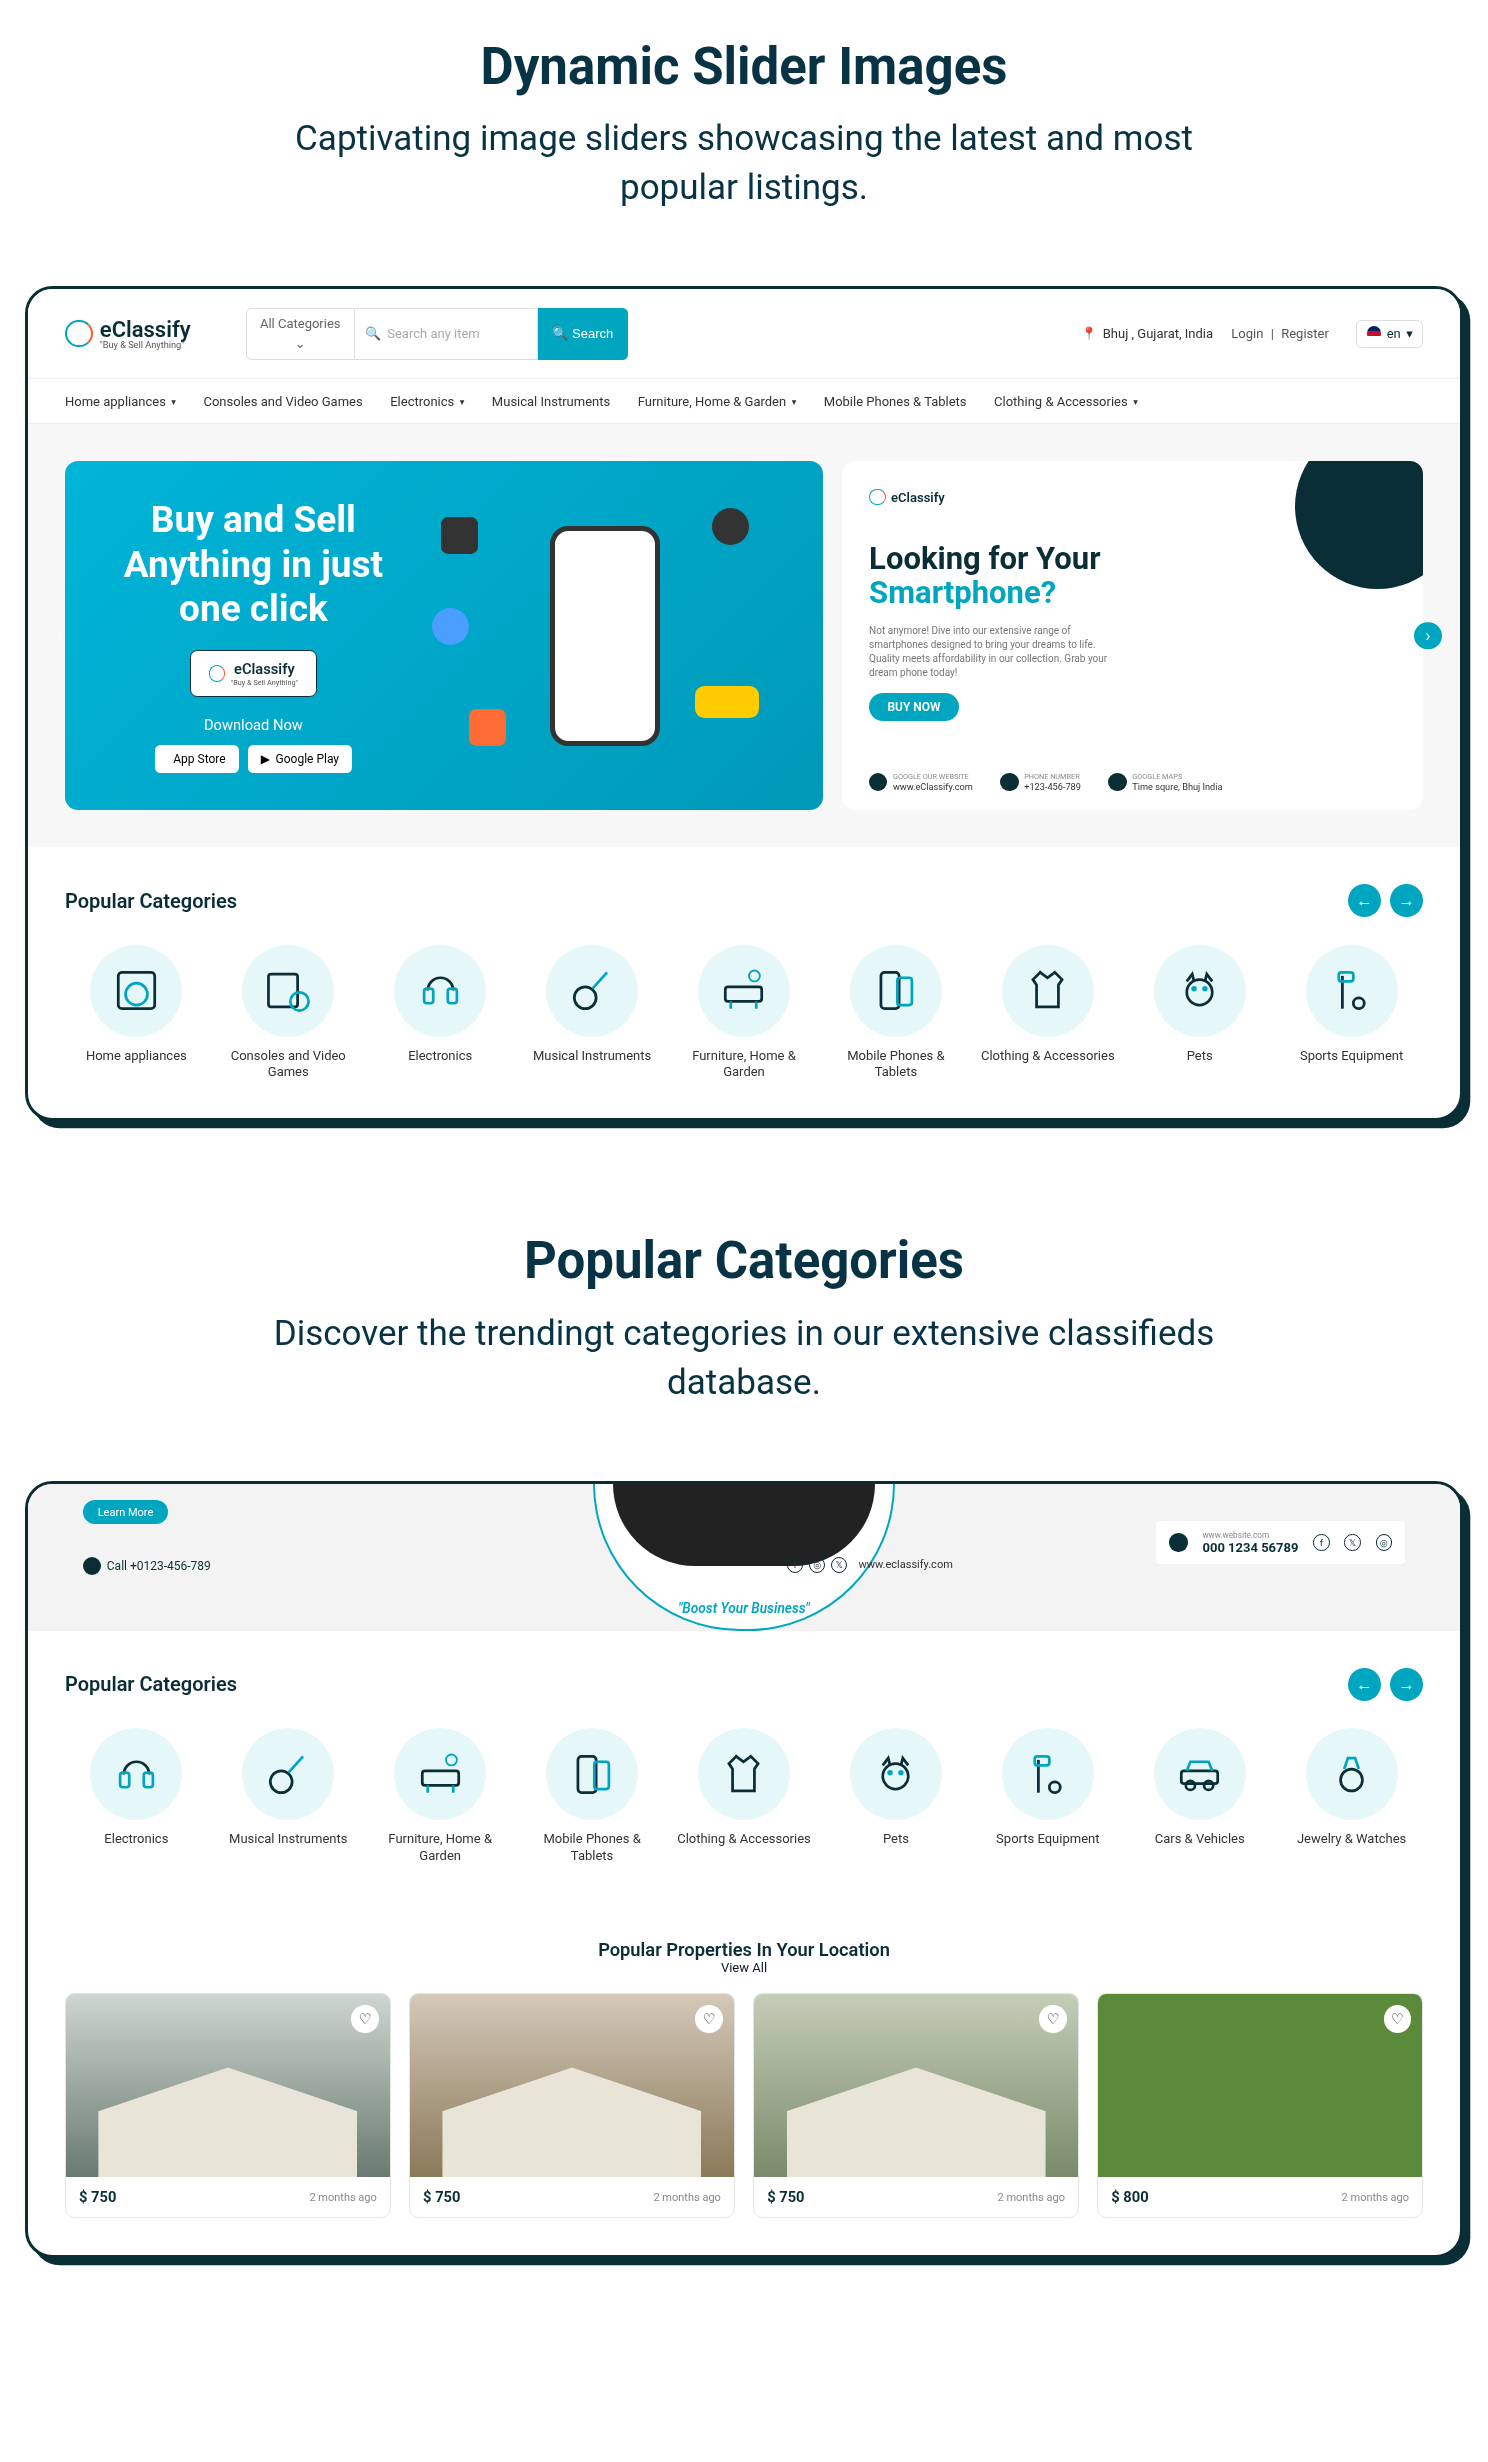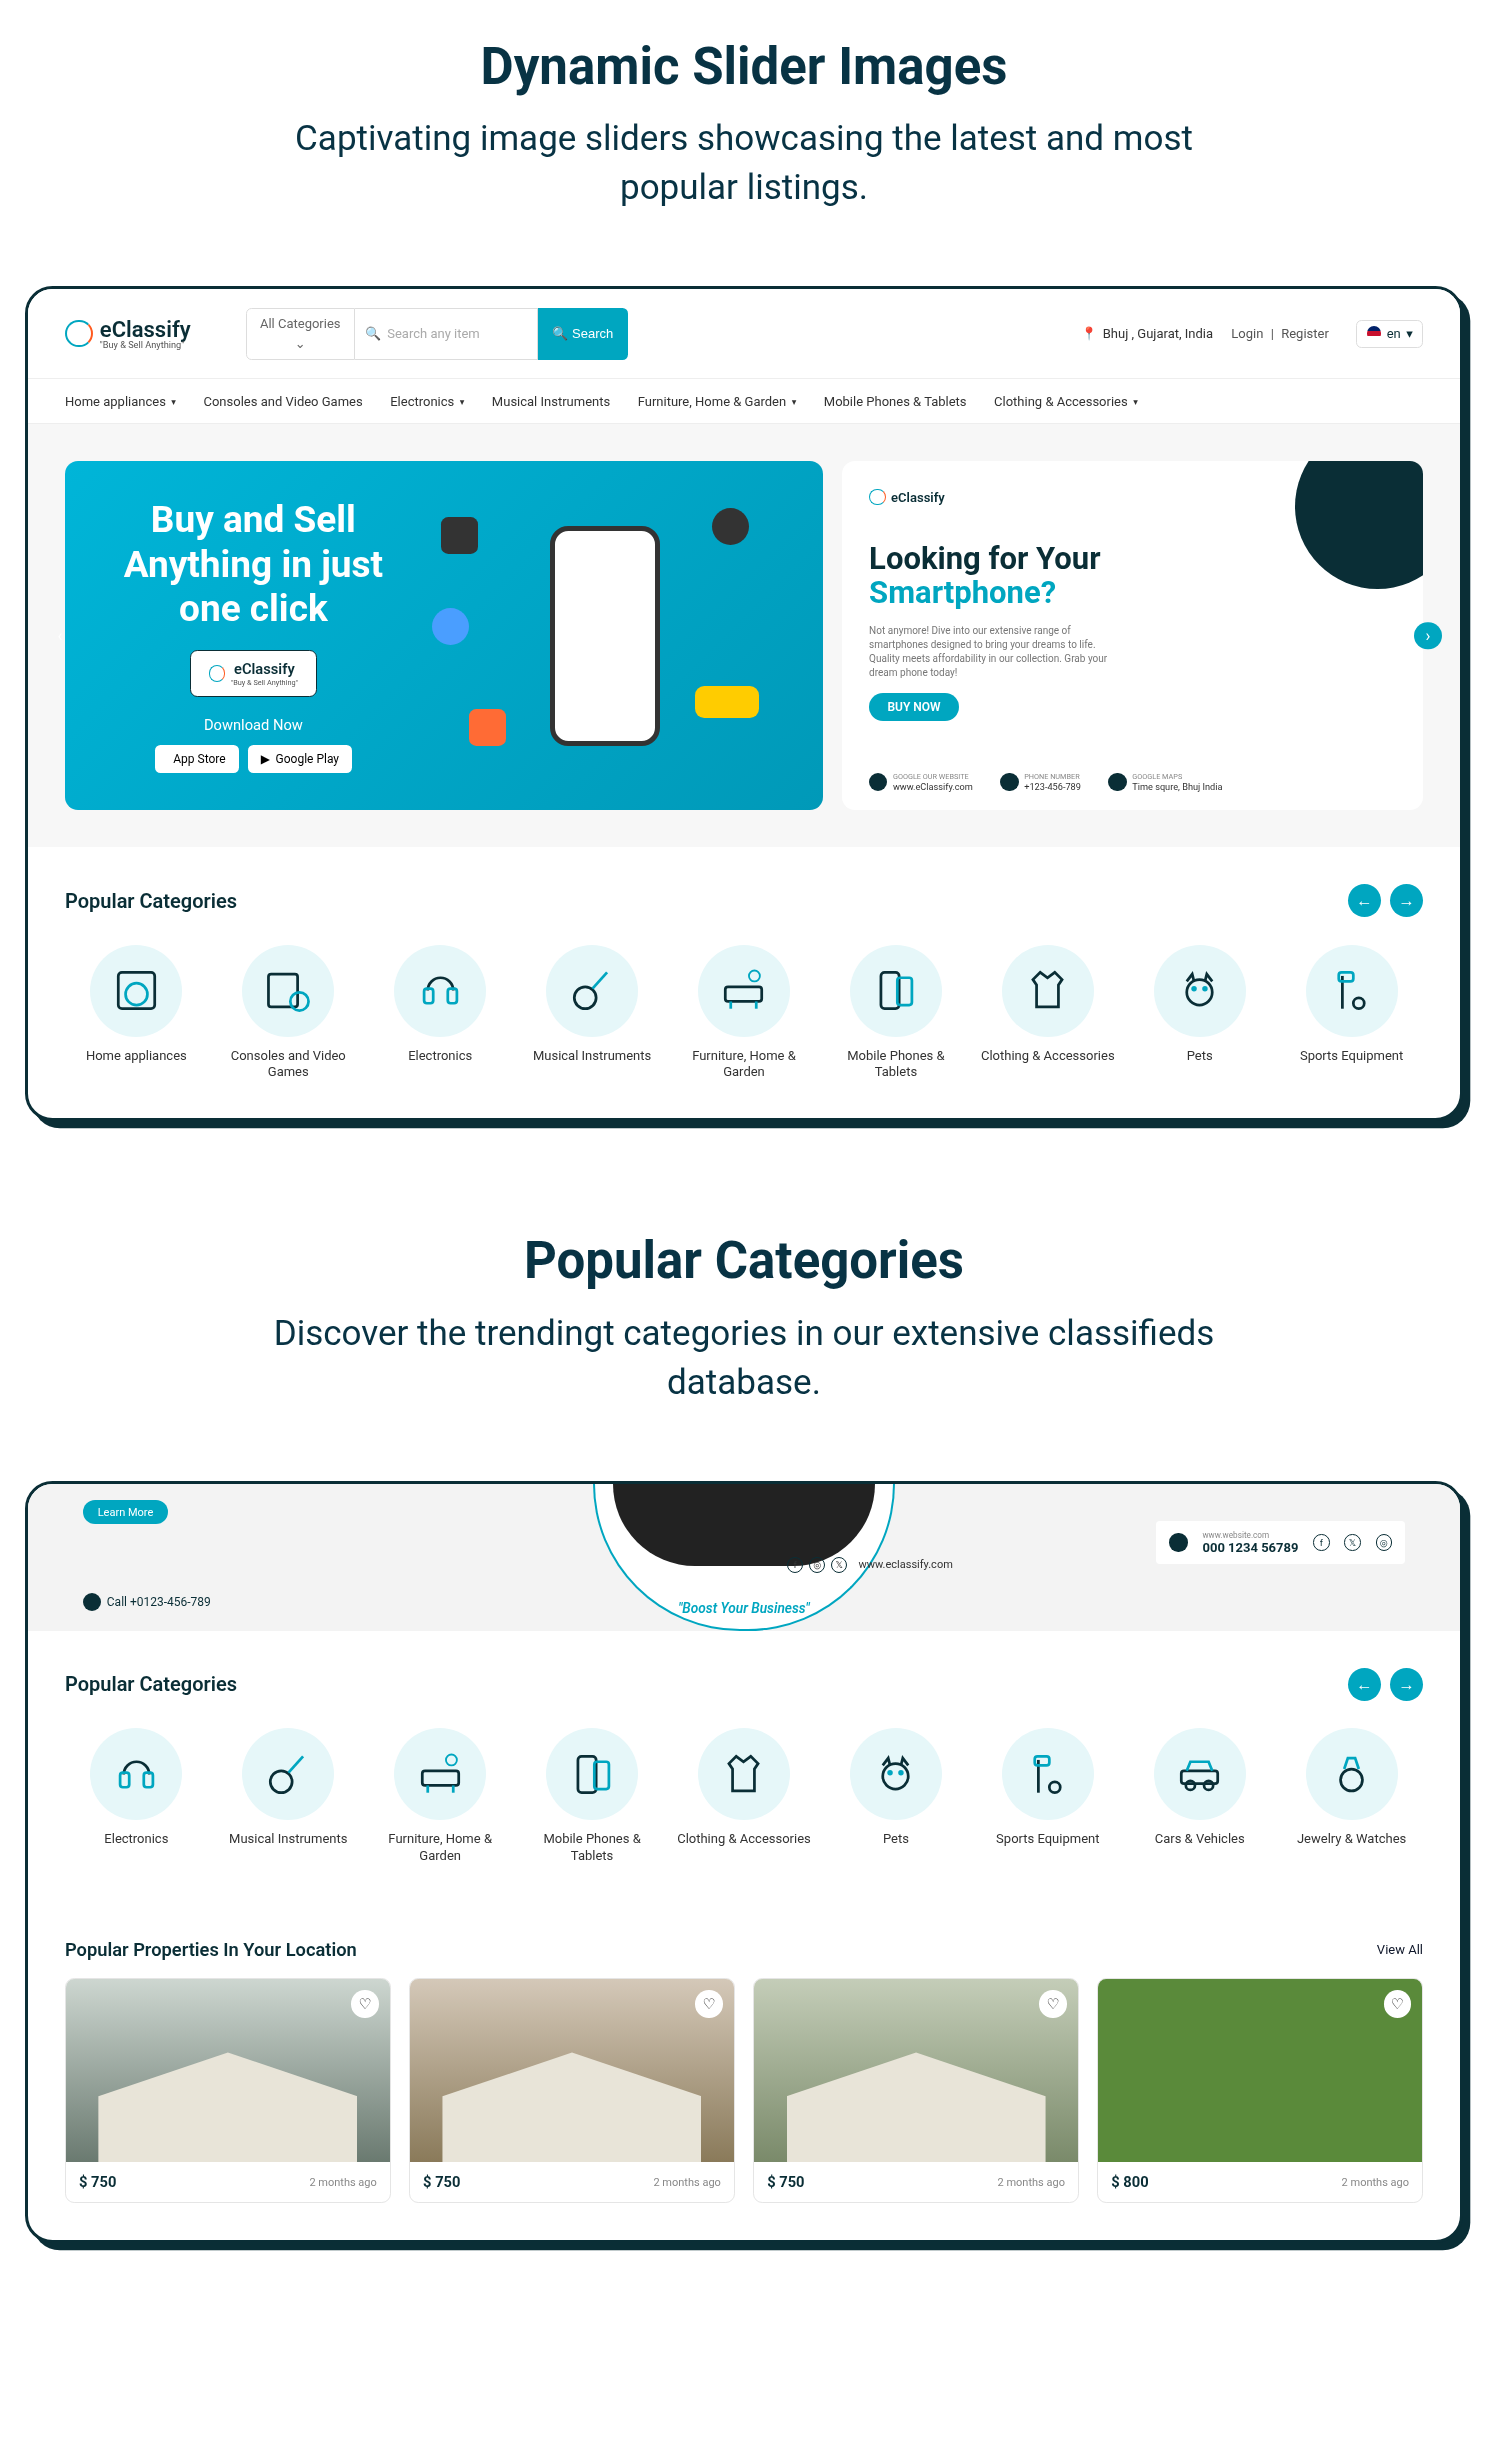--- a/index.html
+++ b/index.html
@@ -69,29 +69,29 @@
   .cat-icon-wrap { width: 92px; height: 92px; background: #e6f7f9; border-radius: 50%; margin: 0 auto 11px; display: flex; align-items: center; justify-content: center; }
   .cat-icon { width: 51px; height: 51px; }
   .cat-label { font-size: 13px; color: #333; line-height: 1.3; }
   
   
   .banner-strip { position: relative; height: 147px; background: #f3f3f3; }
   .banner-center { position: absolute; left: 50%; transform: translateX(-50%); bottom: 0; width: 302px; height: 147px; background: #fff; border: 2.7px solid #00a6c0; border-top: none; border-radius: 0 0 151px 151px; display: flex; align-items: flex-end; justify-content: center; padding-bottom: 13px; }
   .banner-center-text { color: #00a6c0; font-size: 13.7px; font-style: italic; font-weight: 600; }
   .banner-center::before { content: ''; position: absolute; top: 0; left: 18.3px; right: 18.3px; height: 82px; background: #222; border-radius: 0 0 119px 119px; }
   .learn-more-pill { position: absolute; left: 55px; top: 16.5px; background: #00a6c0; color: #fff; padding: 5.5px 14.7px; border-radius: 13px; font-size: 11px; }
-  .call-line { position: absolute; left: 55px; top: 73px; display: flex; align-items: center; gap: 5.5px; font-size: 12px; color: #0a2e36; margin-top: 36px; }
+  .call-line { position: absolute; left: 55px; top: 73px; display: flex; align-items: center; gap: 5.5px; font-size: 12px; color: #0a2e36; }
   .ph-icon { width: 18.3px; height: 18.3px; background: #0a2e36; border-radius: 50%; }
   .center-socials { position: absolute; left: 53%; top: 73px; display: flex; align-items: center; gap: 5.5px; font-size: 11px; color: #333; }
   .soc-dot { width: 16.5px; height: 16.5px; border: 1.4px solid #0a2e36; border-radius: 50%; display: flex; align-items: center; justify-content: center; font-size: 9.2px; }
   .right-box { position: absolute; right: 55px; top: 37px; background: #fff; border-radius: 3.7px; padding: 9.2px 13px; display: flex; align-items: center; gap: 14.7px; font-size: 10px; }
   .right-box-num { font-size: 13px; font-weight: 700; }
   
   .props-section { padding: 37px; }
-  .props-header { display: flex; justify-content: space-between; align-items: center; margin-bottom: 18.3px; }
+  .props-header { display: flex; justify-content: space-between; align-items: center; margin-bottom: 18.3px; flex-direction: column; }
   .props-title { font-size: 18.3px; font-weight: 600; color: #0a2e36; }
   .viewall { font-size: 13px; color: #0f172a; }
   .props-row { display: flex; gap: 18.3px; }
   .prop-card { flex: 1; border: 0.9px solid #e5e5e5; border-radius: 9.2px; overflow: hidden; position: relative; }
   .prop-img { height: 183px; background: linear-gradient(135deg, #c8d4c0, #8aa378); position: relative; }
   .prop-img.house1 { background: linear-gradient(180deg, #cdd6d0 0%, #6a7a70 100%); }
   .prop-img.house2 { background: linear-gradient(180deg, #d4c8b8 0%, #8a7a5a 100%); }
   .prop-img.house3 { background: linear-gradient(180deg, #c4cdb8 0%, #7a8a6a 100%); }
   .prop-img.land { background: #5a8a3a; }
   .house-shape { position: absolute; bottom: 0; left: 10%; right: 10%; height: 60%; background: #e8e4d8; clip-path: polygon(0 40%, 50% 0, 100% 40%, 100% 100%, 0 100%); }

